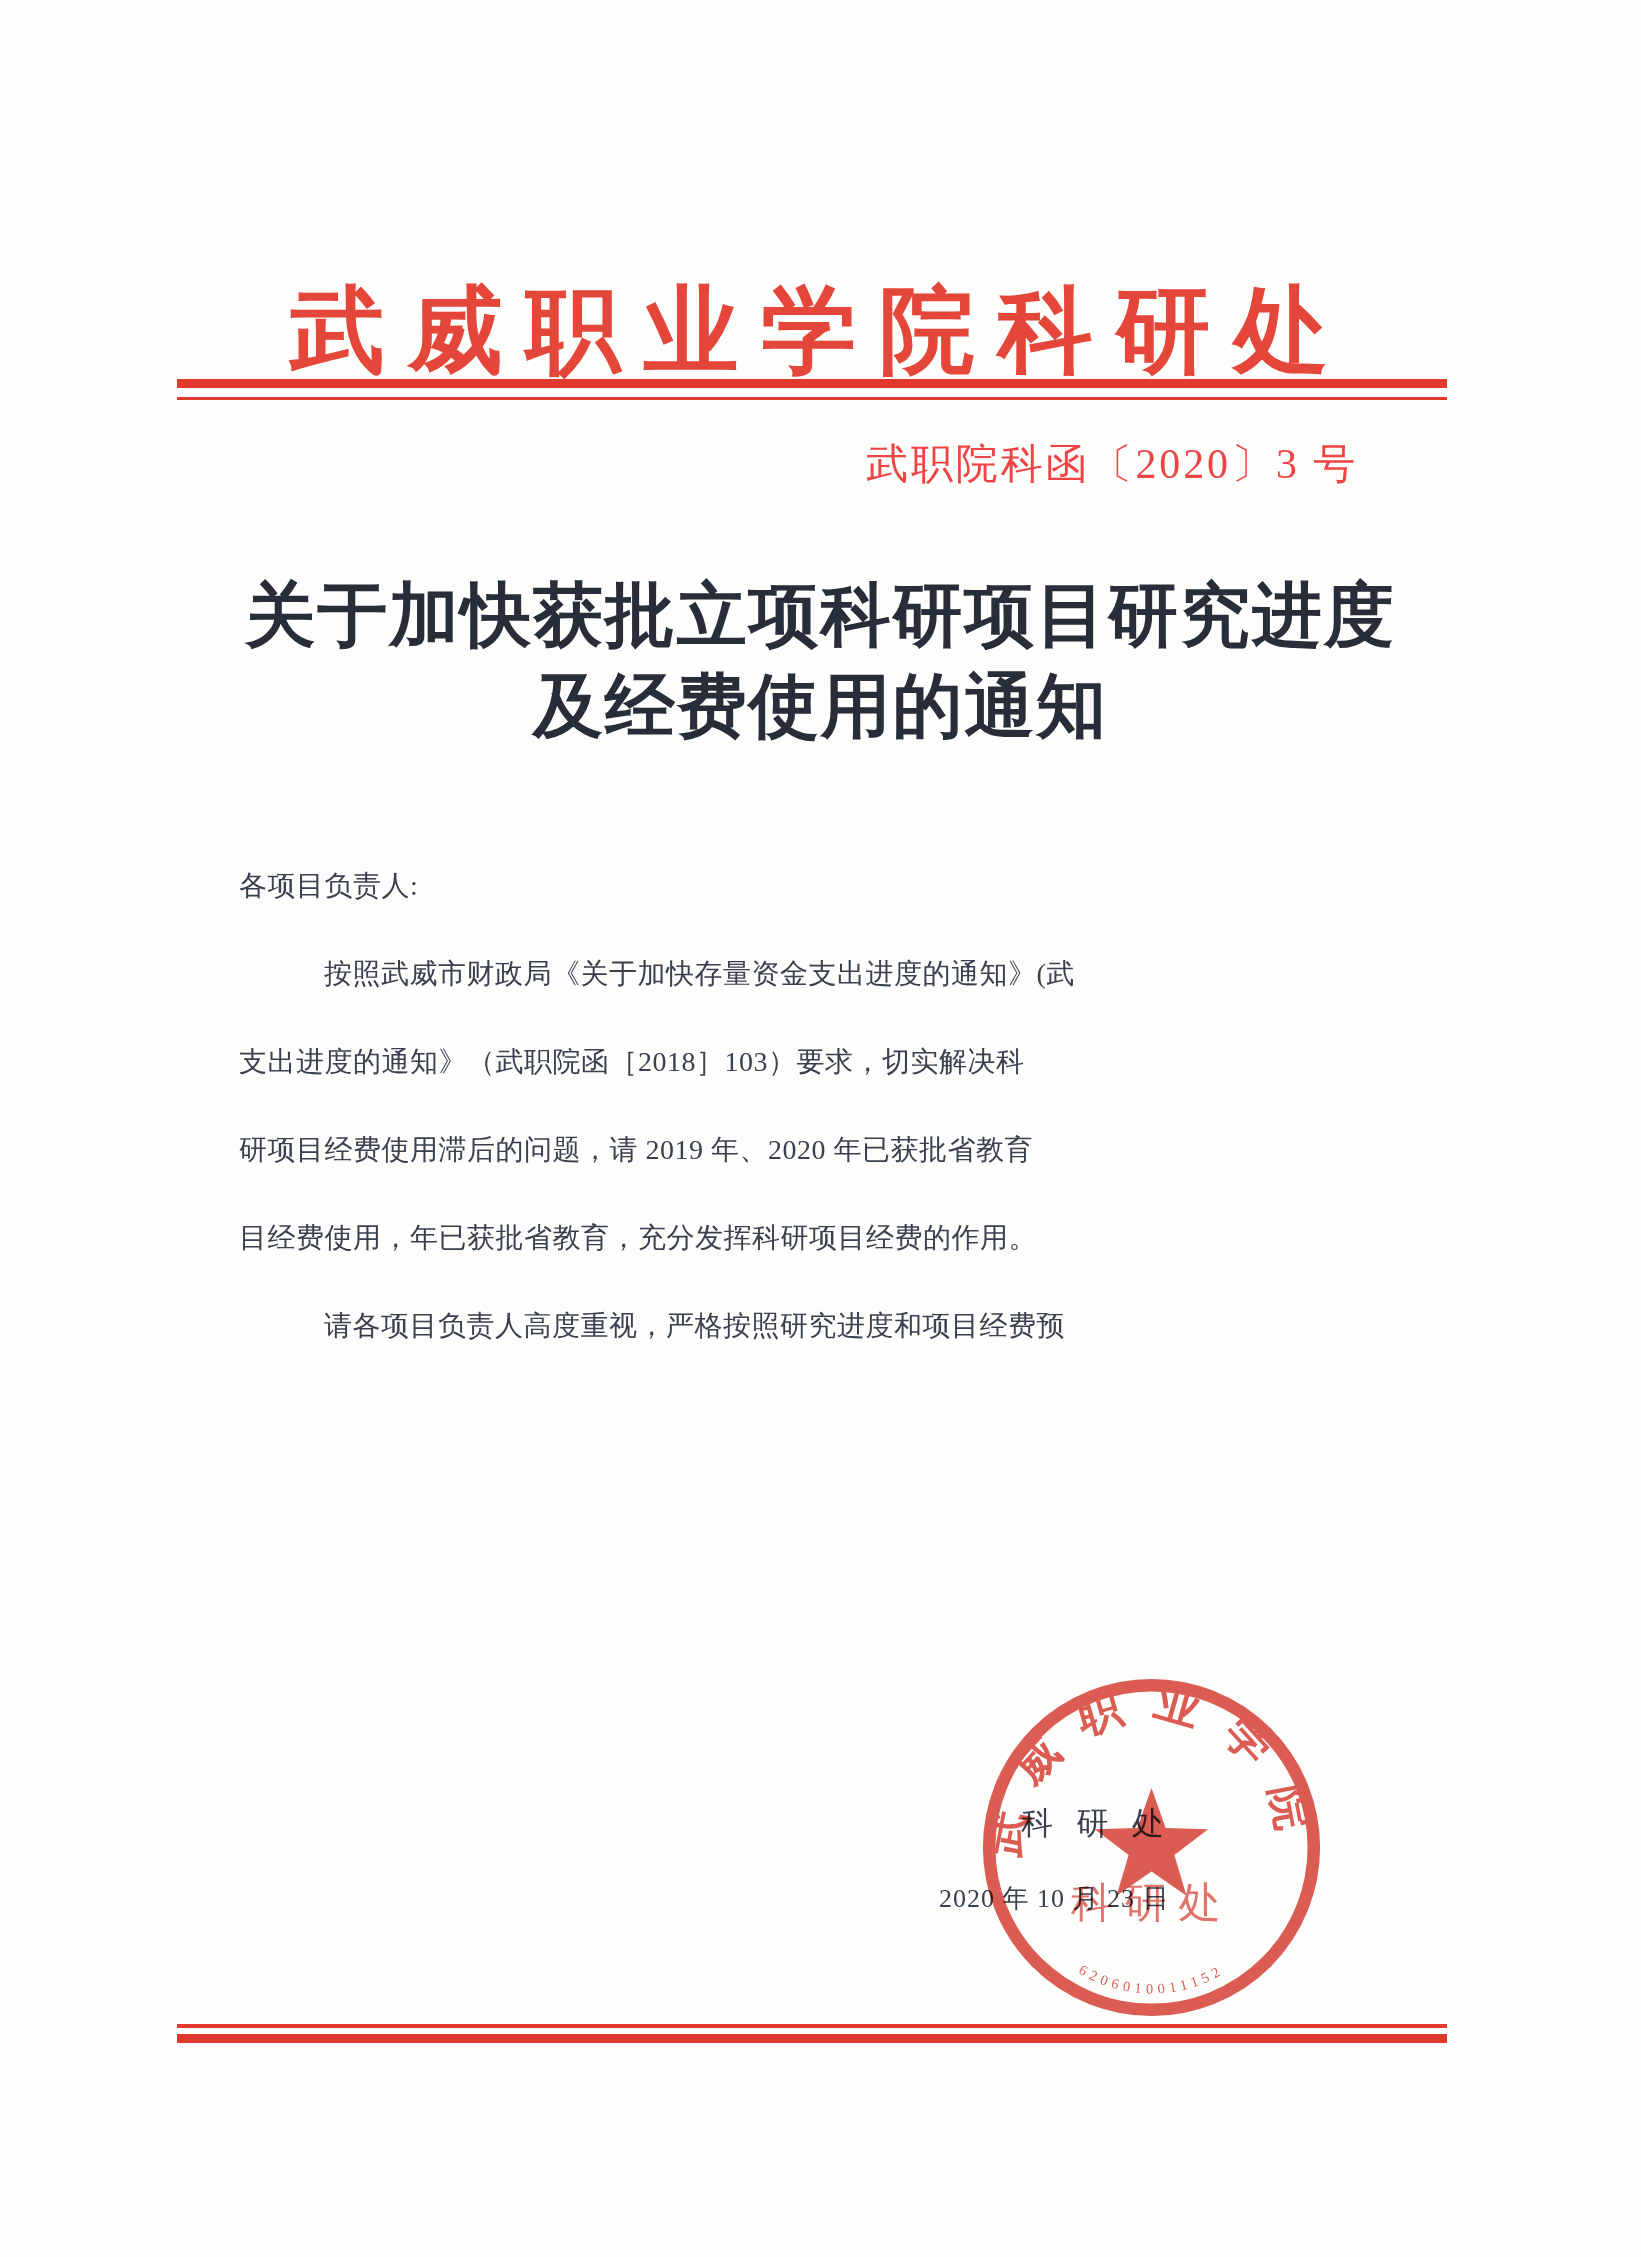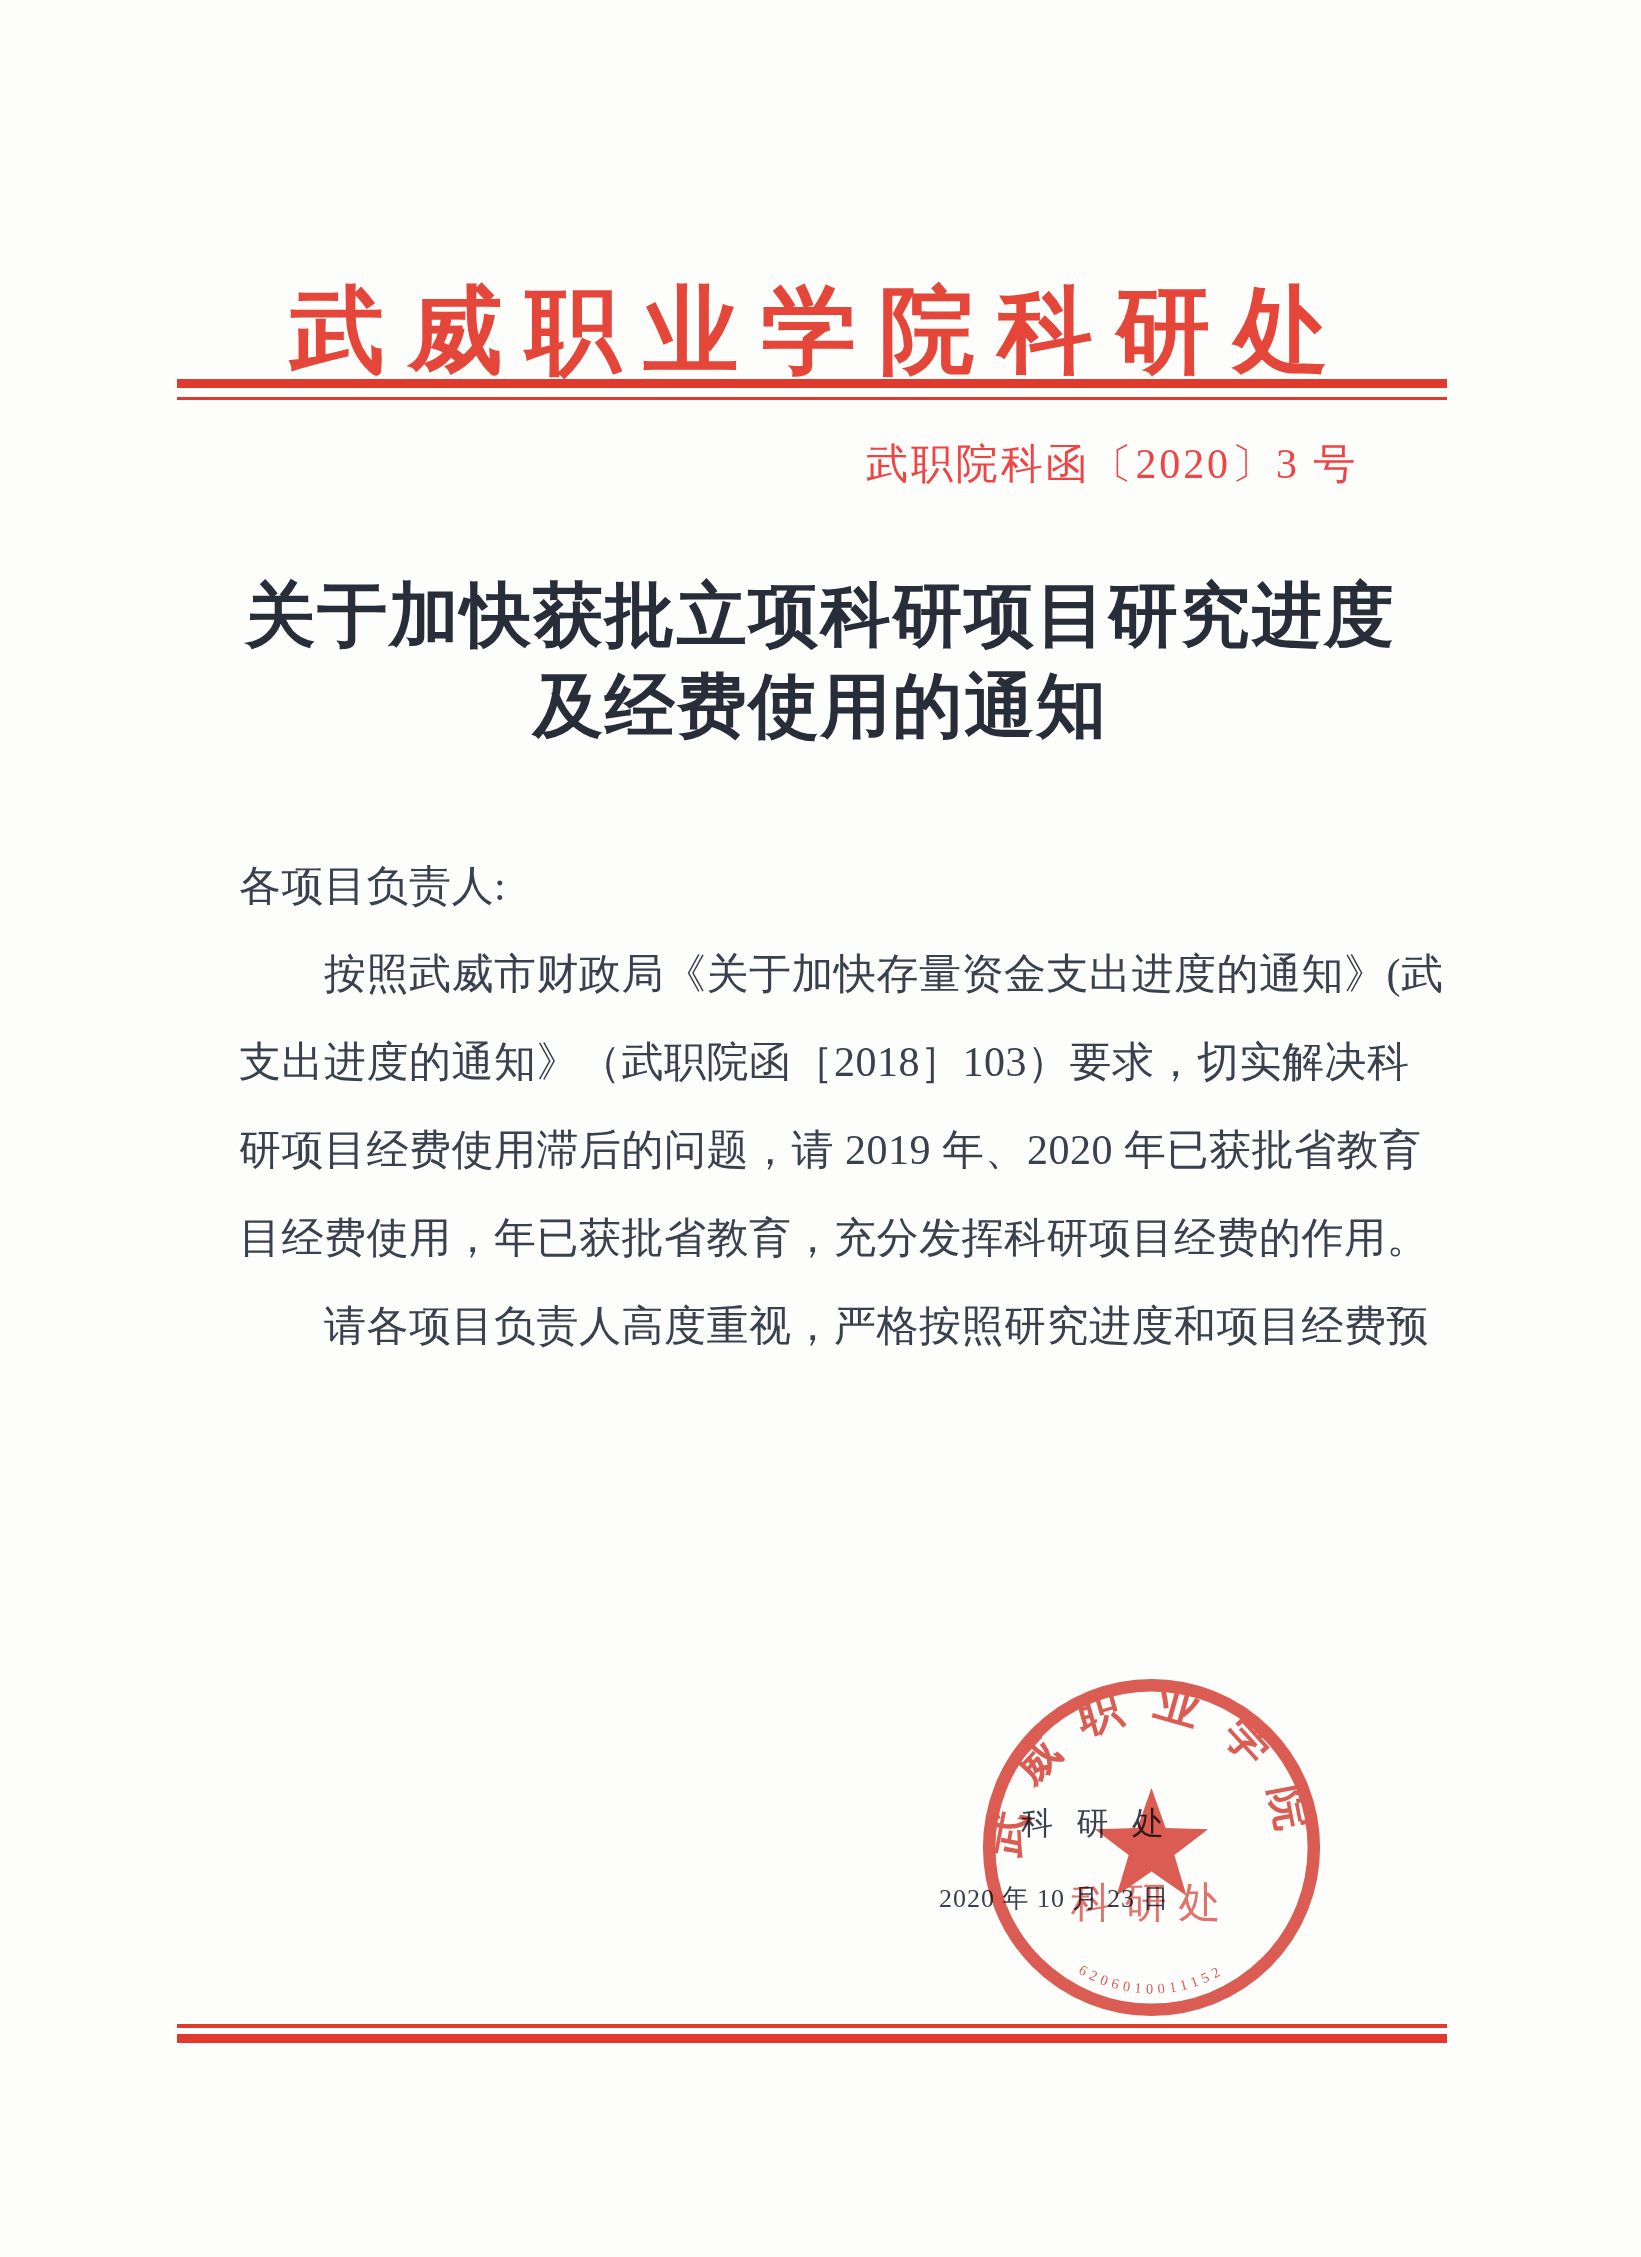--- a/index.html
+++ b/index.html
@@ -29,21 +29,21 @@
     letter-spacing:2.9px; white-space:nowrap;
   }
   .doc-title {
     position:absolute; top:570px; left:0; width:100%;
     text-align:center;
     font-size:70px; font-weight:bold; color:#272d39;
     line-height:91px; letter-spacing:1.9px;
   }
   .body-block {
     position:absolute; top:842px; left:239px; width:1188px;
-    font-size:42px; color:#39414f;
+    font-size:28px; color:#39414f;
   }
   .line {
     height:88px; display:flex; align-items:center;
     white-space:nowrap; letter-spacing:0.5px;
   }
   .indent { padding-left:85px; }
   .sig-dept {
     position:absolute; top:1802px; left:1021px;
     font-size:32px; color:#39414f; letter-spacing:7.7px; white-space:nowrap;
   }

